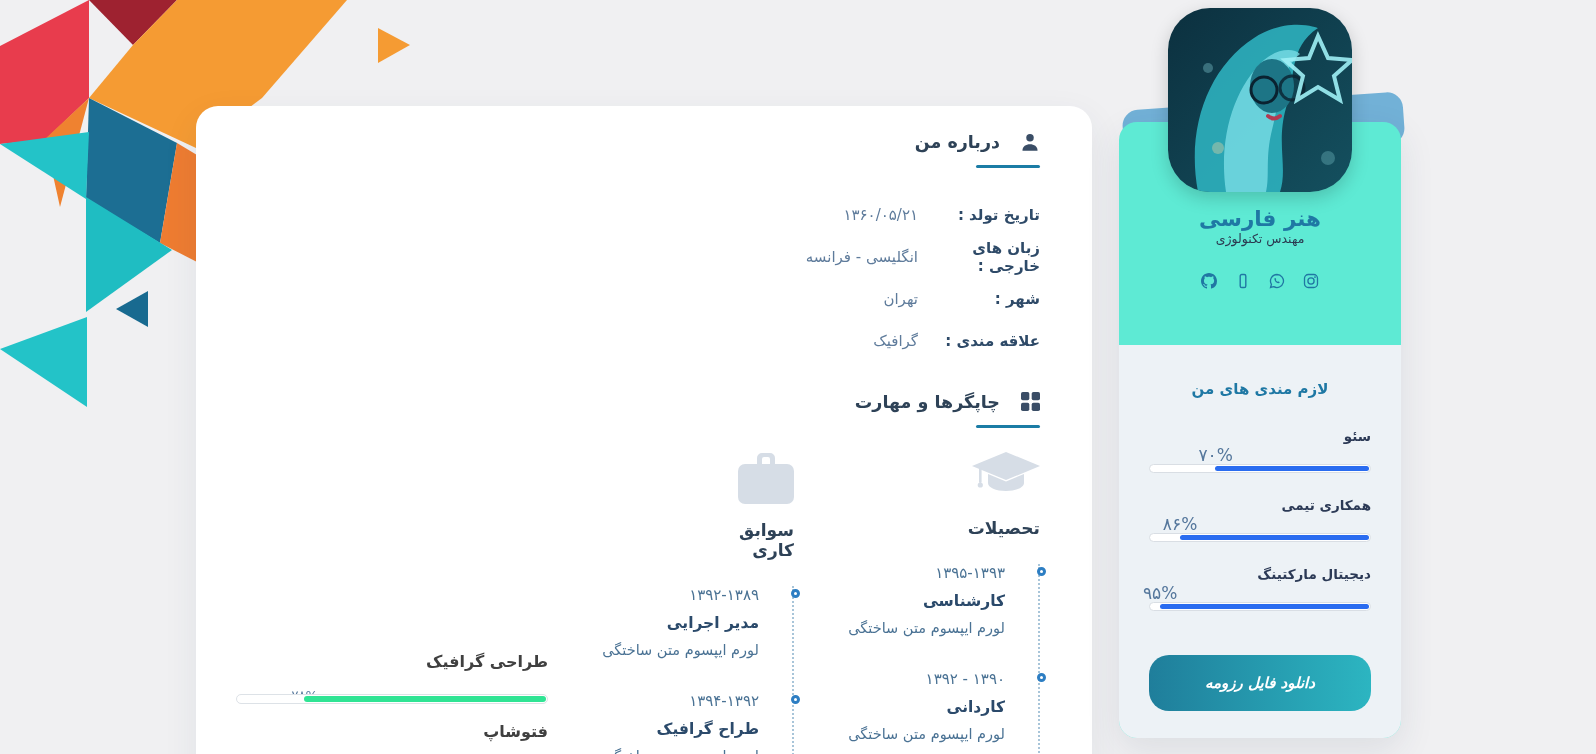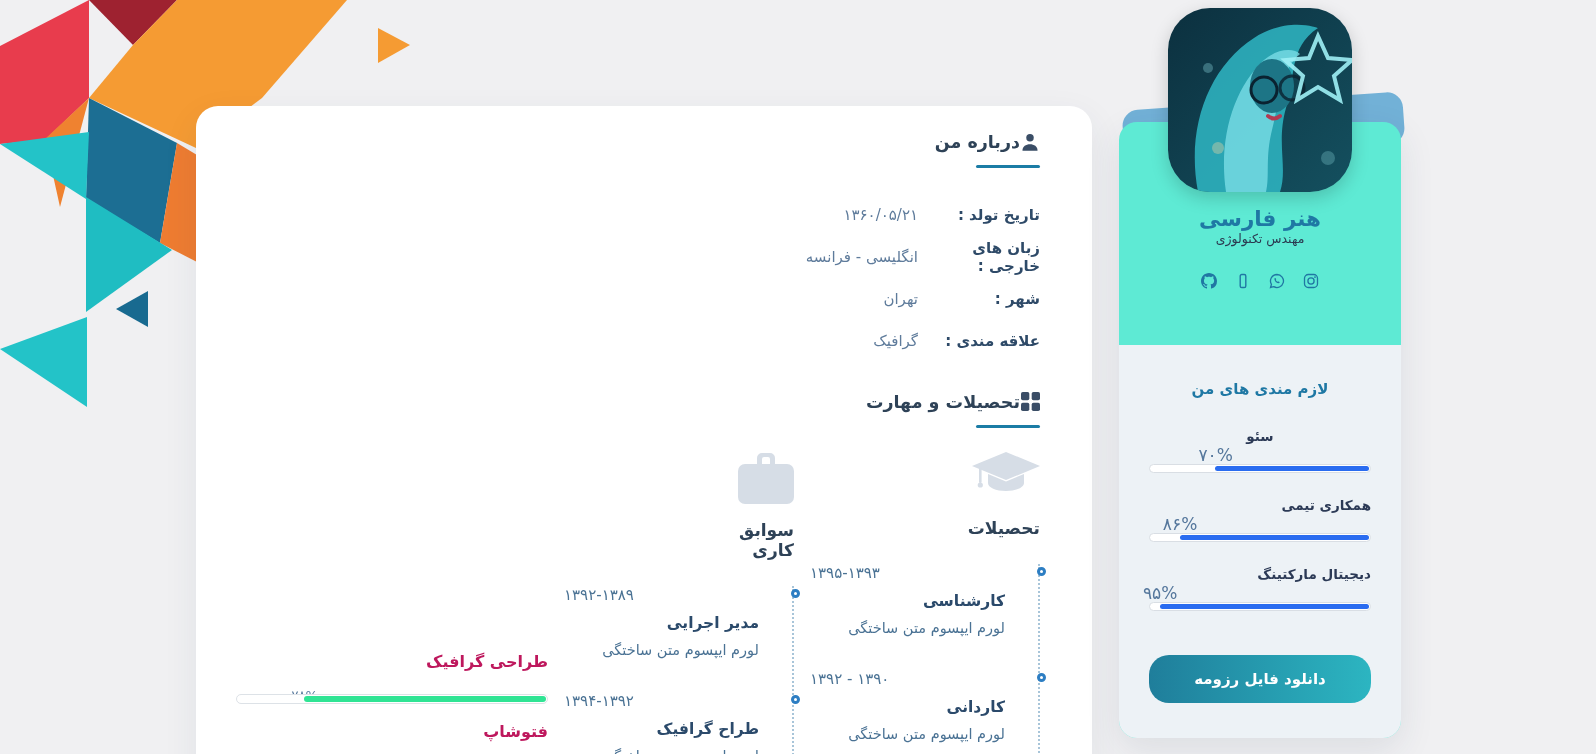--- a/index.html
+++ b/index.html
@@ -10,21 +10,21 @@
   
   .bg-shapes { position:absolute; left:0; top:0; z-index:0; }
 
   
   .main-card {
     position:absolute; left:196px; top:106px; width:896px; height:830px;
     background:#fff; border-radius:22px; z-index:2;
     box-shadow:0 12px 35px rgba(40,60,90,.08);
     padding:26px 52px 0 40px;
   }
-  .sec-head { display:flex; align-items:center; gap:0; justify-content:flex-start;text-align:right; }
+  .sec-head { display:flex; align-items:center; gap:20px; justify-content:flex-start;text-align:right; }
   .sec-head .sec-icon { display:inline-flex; width:20px; height:20px; }
   .sec-head h2 { font-size:17.5px; font-weight:bold; color:#2e4257; }
   .sec-underline { width:64px; height:3px; background:#1b7ca5; border-radius:2px; margin-top:13px; }
   .sec-gap { margin-top:30px; }
 
   .about-row { display:flex; justify-content:space-between; margin-top:20px; }
   .about-par { width:400px; font-size:15.5px; line-height:34px; color:#4b6a8a; text-align:justify; }
   .details { width:312px; margin-top:6px; }
   .d-row { display:flex; align-items:center; height:42px; }
   .d-label { width:122px; font-weight:bold; color:#2e4a68; font-size:15px; }
@@ -32,27 +32,27 @@
 
   .cols-row { display:flex; justify-content:space-between; margin-top:24px; }
   .tl-col { width:230px; }
   .tl-head { width:96px; text-align:right; }
   .tl-head .big-icon { display:inline-block; }
   .tl-heading { margin-top:12px; font-size:17px; font-weight:bold; color:#2e4257; }
   .tl-items { margin-top:26px; border-left:none; border-right:2px dotted #a8c5d9; padding-right:33px; padding-bottom:130px; }
   .tl-item { position:relative; }
   .tl-item + .tl-item { margin-top:34px; }
   .tl-marker { position:absolute; right:-41px; top:3px; width:9px; height:9px; background:#fff; border:3px solid #2d7ec3; border-radius:50%; }
-  .tl-date { font-size:15px; color:#4a7294; direction:ltr; text-align:left; unicode-bidi:isolate; }
+  .tl-date { font-size:15px; color:#4a7294; direction:ltr; text-align:right; unicode-bidi:isolate; }
   .tl-title { margin-top:10px; font-size:15.5px; font-weight:bold; color:#2b4a6b;text-align:right; }
   .tl-desc { margin-top:10px; font-size:14.5px; color:#4a7294; white-space:nowrap; }
 
   .skill-col { width:312px; margin-top:200px; }
   .skill-row + .skill-row { margin-top:18px; }
-  .bar-label { font-size:16px; font-weight:bold; color:#be185d; }
+  .bar-label { font-size:16px; font-weight:bold; color:#404040; }
   .bar-meta { position:relative; height:17px; margin-top:2px; direction:ltr; }
   .bar-pct { position:absolute; top:15px; transform:translateX(-50%); font-size:13px; color:#55779c; direction:ltr; unicode-bidi:isolate; white-space:nowrap; }
   .bar-track { position:relative; margin-top:4px; height:10px; background:#fff; border:1px solid #dde2e7; border-radius:6px; }
   .bar-fill { position:absolute; right:1px; top:1px; bottom:1px; border-radius:5px; }
   .bar-fill.green { background:#30e494; }
   .bar-fill.blue { background:#2a6cf0; }
 
   
   .ribbon { position:absolute; left:1123px; top:101px; width:281px; height:52px; background:#72b1d7; border-radius:16px; transform:rotate(-4deg); z-index:1; }
   .side-card {
@@ -62,28 +62,28 @@
     padding-top:84px;
   }
   .avatar { position:absolute; top:-114px; left:49px; width:184px; height:184px; border-radius:42px; overflow:hidden; z-index:3; box-shadow:0 6px 18px rgba(0,0,0,.18); }
   .p-name { font-size:21.5px; font-weight:bold; color:#1f78a4; }
   .p-job { font-size:12.5px; font-weight:normal; color:#2b3950; }
   .socials { margin-top:27px; display:flex; justify-content:center; gap:18px; direction:ltr; }
   .socials a { display:inline-flex; width:16px; height:16px; color:#2077a3; text-decoration:none; }
   .interests-panel { position:absolute; left:0; right:0; top:223px; bottom:0; background:#edf2f6; border-radius:0 0 18px 18px; padding:0 30px; }
   .interests-title { margin-top:35px; font-size:15px; font-weight:bold; color:#1f78a4; text-align:center; }
   .i-row { margin-top:24px; text-align:right; }
-  .i-row:first-of-type { margin-top:30px;text-align:center; }
+  .i-row:first-of-type { margin-top:30px; }
   .i-label { font-size:13.5px; font-weight:bold; color:#2c3a56; }
   .i-meta { position:relative; height:16px; margin-top:1px; direction:ltr; }
   .i-pct { position:absolute; top:0; transform:translateX(-50%); font-size:17px; color:#55779c; direction:ltr; unicode-bidi:isolate; white-space:nowrap; }
   .i-track { position:relative; margin-top:3px; height:9px; background:#fff; border:1px solid #d9dee4; border-radius:5px; }
-  .dl-btn { display:block; width:100%; height:48px; margin-top:44px; border:none; border-radius:20px;
+  .dl-btn { display:block; width:100%; height:56px; margin-top:44px; border:none; border-radius:20px;
     background:linear-gradient(90deg,#1f7e9b 0%,#2cb5c1 100%); color:#fff; font-size:15px; font-weight:bold;
-    font-family:inherit; cursor:pointer; }
+    font-family:inherit; cursor:pointer;font-style:italic; }
 </style>
 </head>
 <body>
 
 <div class="stage">
 
   <svg class="bg-shapes" width="420" height="420" viewBox="0 0 420 420">
     <polygon points="0,46 89,0 89,98 45,140 0,144" fill="#e83c4d"></polygon>
     <polygon points="89,0 177,0 133,45" fill="#9e2230"></polygon>
     <polygon points="177,0 347,0 262,98 196,148 89,98 133,45" fill="#f59b33"></polygon>
@@ -133,21 +133,21 @@
 
     <div class="sec-head sec-gap">
       <span class="sec-icon">
         <svg viewBox="0 0 16 16" width="19" height="19" fill="#3a4d66">
             <rect x="0" y="0" width="7" height="7" rx="1.5"></rect>
             <rect x="9" y="0" width="7" height="7" rx="1.5"></rect>
             <rect x="0" y="9" width="7" height="7" rx="1.5"></rect>
             <rect x="9" y="9" width="7" height="7" rx="1.5"></rect>
           </svg>
       </span>
-      <h2>تحصیلات و مهارت</h2>
+      <h2>چاپگرها و مهارت</h2>
     </div>
     <div class="sec-underline"></div>
 
     <div class="cols-row">
 
       <div class="tl-col">
         <div class="tl-head">
           <span class="big-icon">
             <svg width="68" height="50" viewBox="0 0 68 50" fill="#d6dde6">
                 <polygon points="34,0 68,14 34,28 0,14"></polygon>

